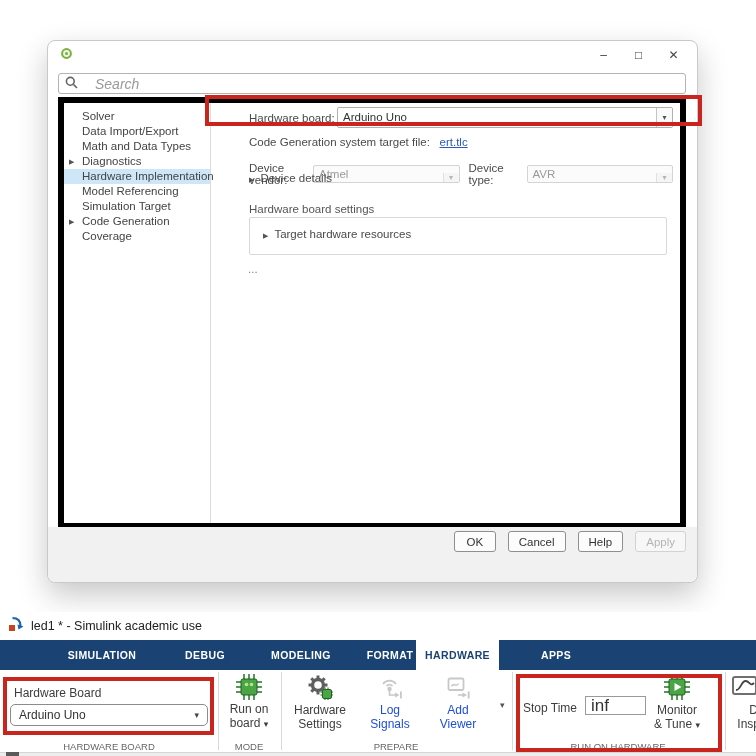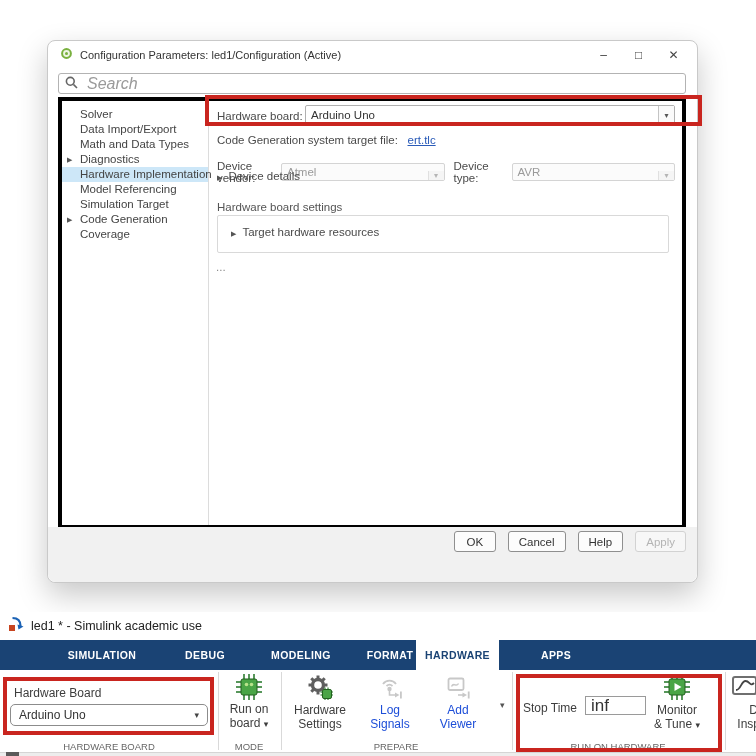--- a/index.html
+++ b/index.html
@@ -9,26 +9,26 @@
 
   
   .dlg { position:absolute; left:47px; top:40px; width:651px; height:543px; background:#fff;
          border:1px solid #c9c9c9; border-radius:8px; box-shadow:0 12px 30px rgba(0,0,0,.22); }
   .dlg-titlebar { position:absolute; left:0; top:0; right:0; height:28px; display:flex; align-items:center; padding:0 6px 0 12px; }
   .dlg-title { font-size:11px; color:#333; margin-left:7px; }
   .dlg-controls { margin-left:auto; display:flex; }
   .dlg-ctrl { width:35px; height:28px; line-height:28px; text-align:center; font-size:12px; color:#444; cursor:default; }
   .dlg-search { position:absolute; left:10px; right:11px; top:32px; height:21px; border:1px solid #b3b3b3;
                 border-radius:3px; display:flex; align-items:center; padding:0 6px; background:#fff; }
-  .dlg-search input { flex:1; border:none; outline:none; font-size:16px; color:#333; background:transparent;
-                      font-family:"Liberation Sans", sans-serif; margin-left:9px; }
+  .dlg-search input { flex:1; border:none; outline:none; font-size:14px; color:#333; background:transparent;
+                      font-family:"Liberation Sans", sans-serif; margin-left:17px; }
   .dlg-search input::placeholder { font-style:italic; color:#9a9a9a; }
 
-  .dlg-body { position:absolute; left:10px; right:11px; top:56px; height:432px; border:4px solid #000000;
-              display:flex; background:#fff; }
+  .dlg-body { position:absolute; left:10px; right:11px; top:56px; height:432px; border:6px solid #000000;
+              display:flex; background:#fff;gap:30px; }
   .dlg-tree { width:147px; border-right:1px solid #dcdcdc; padding-top:6px; }
   .tree-item { position:relative; height:15px; line-height:15px; font-size:11.5px; color:#444; padding-left:18px;
                white-space:nowrap; cursor:default; }
   .tree-item .tcaret { position:absolute; left:5px; top:0; font-size:7px; color:#555; line-height:15px; }
   .tree-item.selected { background:#cde7f8; }
 
   .dlg-main { flex:1; position:relative; font-size:11.5px; color:#4a4a4a; }
   .row-hwb { position:absolute; left:8px; top:4px; right:7px; display:flex; align-items:center; }
   .row-hwb .flabel { width:88px; }
   .combo { height:21px; border:1px solid #b0b0b0; background:#fff; display:flex; align-items:stretch; border-radius:2px; flex:1; }
@@ -107,21 +107,20 @@
 
   <div class="dlg">
 
     <div class="dlg-titlebar">
       <span>
         <svg width="13" height="13" viewBox="0 0 13 13">
             <circle cx="6.5" cy="6.5" r="4.4" fill="#eef5e4" stroke="#79b03e" stroke-width="2"></circle>
             <circle cx="6.5" cy="6.5" r="1.5" fill="#79b03e"></circle>
           </svg>
       </span>
-      <span class="dlg-title">Configuration Parameters: led1/Configuration (Active)</span>
       <span class="dlg-controls">
         <span class="dlg-ctrl">–</span>
         <span class="dlg-ctrl">□</span>
         <span class="dlg-ctrl">✕</span>
       </span>
     </div>
 
     <div class="dlg-search">
       <span>
         <svg width="13" height="13" viewBox="0 0 13 13">

